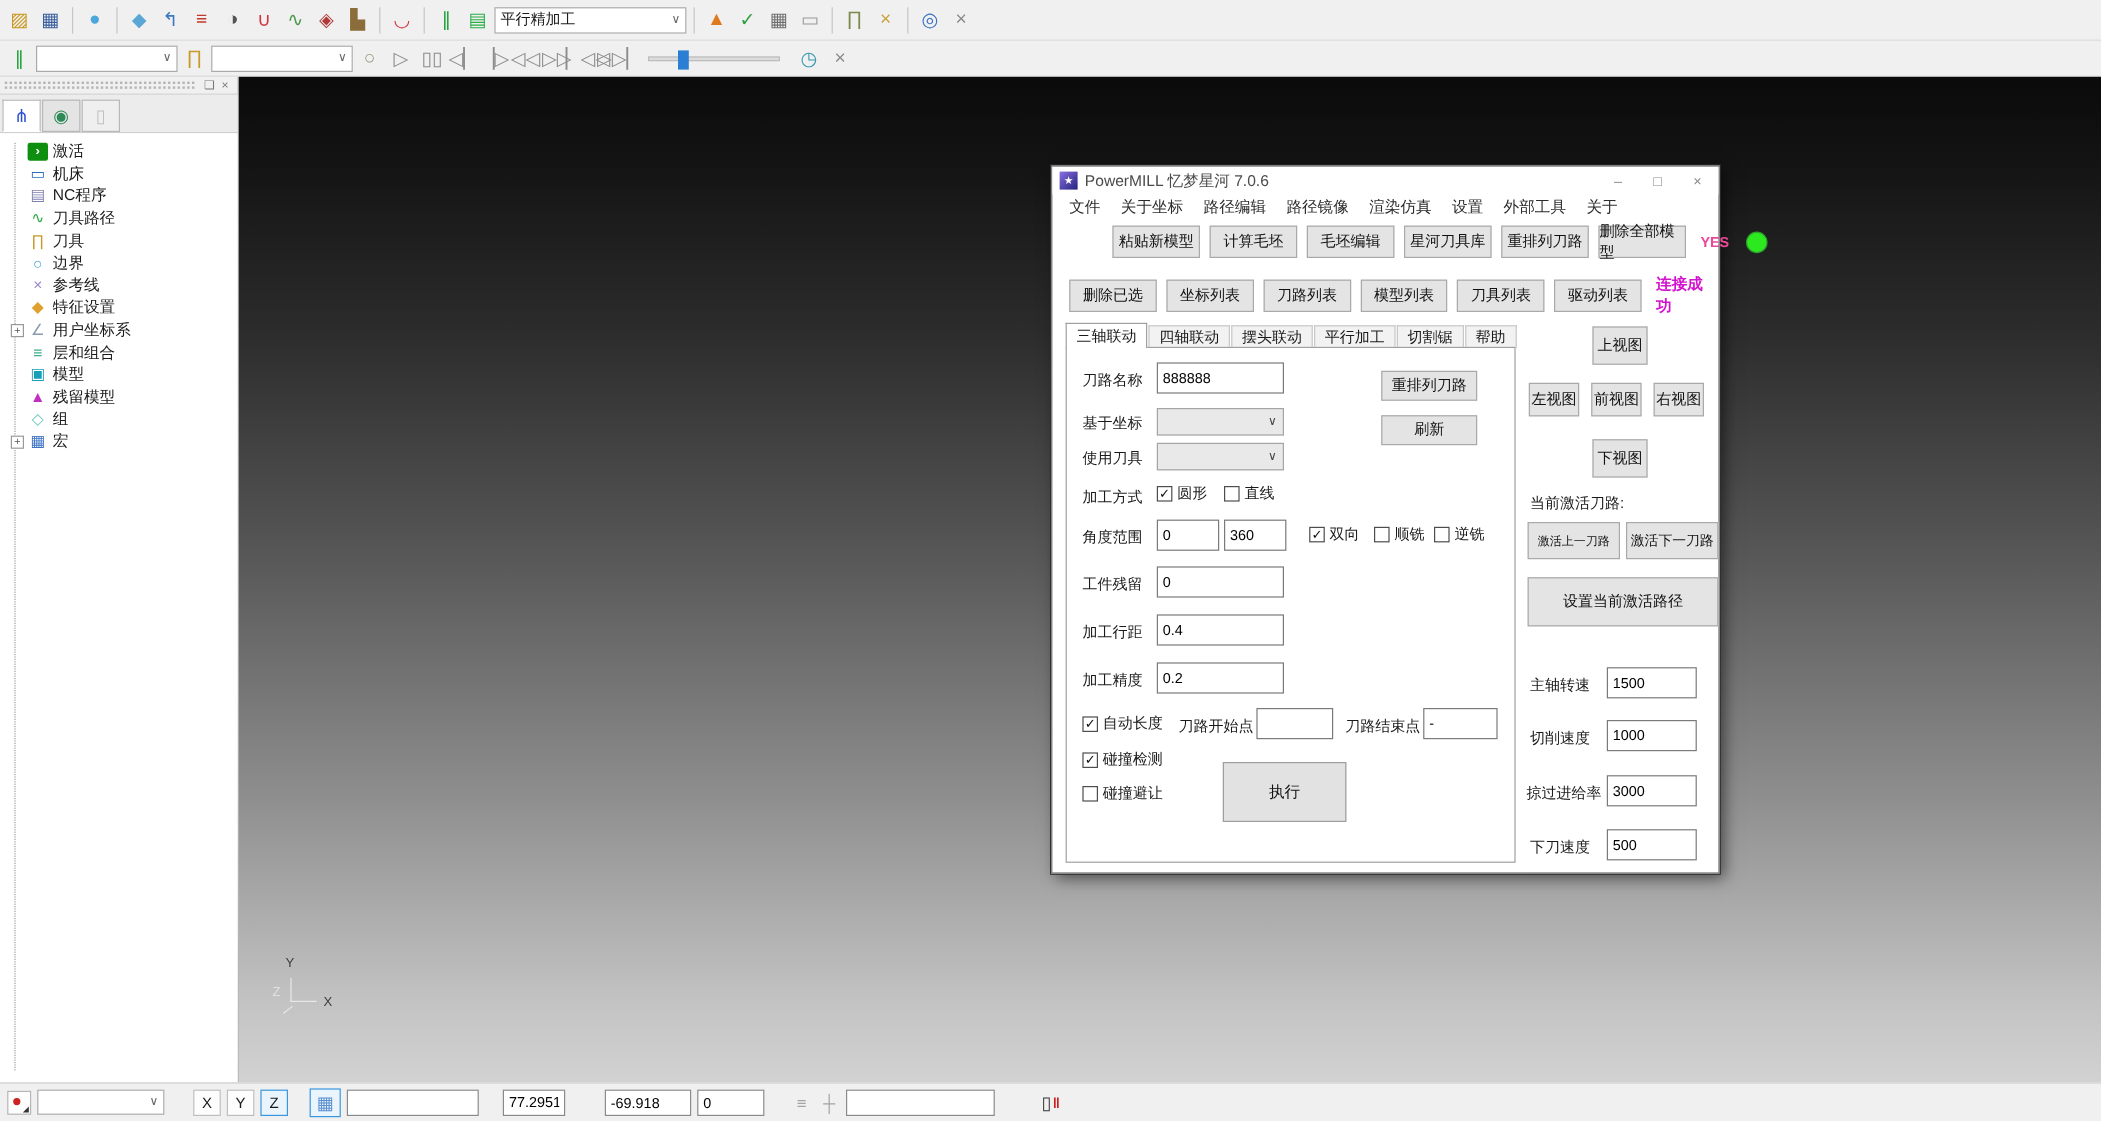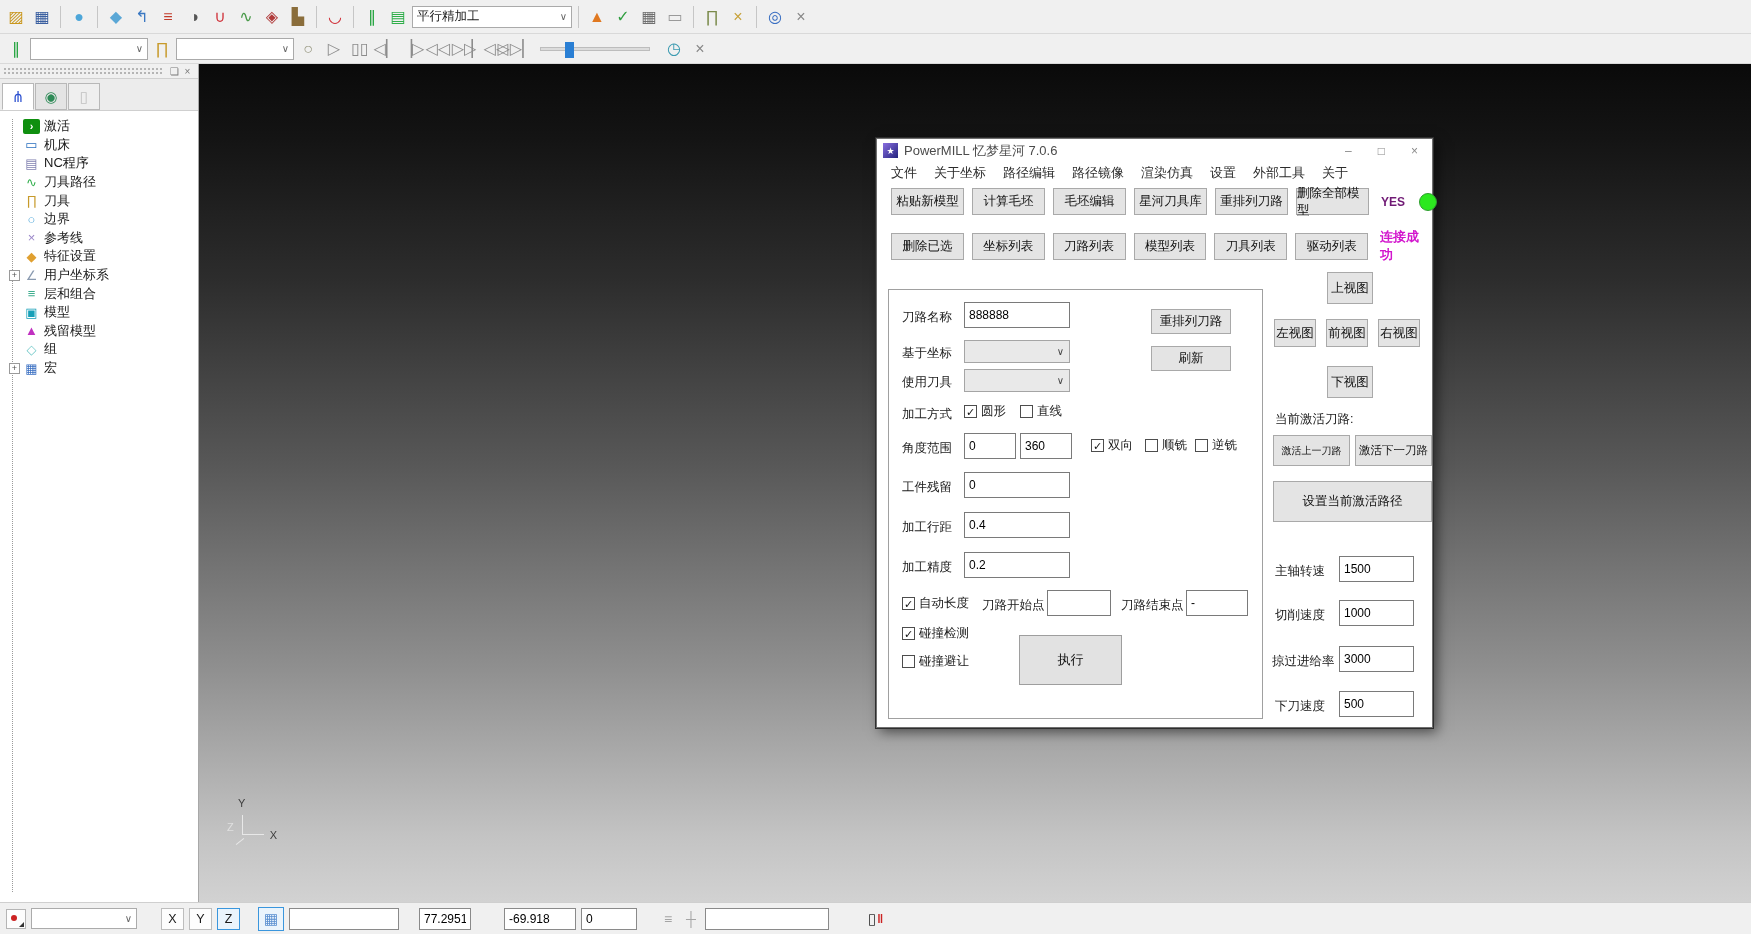--- a/index.html
+++ b/index.html
@@ -57,21 +57,21 @@
   #dlg-app-icon { width:15px; height:15px; background:linear-gradient(135deg,#8a6fe0,#23237e); color:#fff; font-size:9px;
                   display:flex; align-items:center; justify-content:center; margin-right:6px; }
   #dlg-title { color:#4b4b4b; font-size:13px; }
   #dlg-winbtns { margin-left:auto; display:flex; gap:26px; padding-right:8px; color:#8a8a8a; font-size:12px; }
   #dlg-menubar { height:21px; display:flex; align-items:center; gap:17px; padding:0 14px; font-size:13px; color:#2b2b2b; }
   .menu-item { cursor:default;text-align:right; }
 
   .btn { background:#e4e4e4; border:1px solid #a9a9a9; display:flex; align-items:center; justify-content:center;
          font-size:12.5px; color:#111; cursor:default; }
   .btn-row { position:absolute; left:14px; display:flex; gap:8px; align-items:center; }
-  #dlg-row1 { top:49px; } #dlg-row2 { top:89px; }
+  #dlg-row1 { top:49px;margin-left:36px; } #dlg-row2 { top:89px; }
   .btn-row .btn { width:73px; height:27px; }
   .magenta-text { font-weight:bold; font-size:12px; }
   #yes-text { margin-left:4px; }
   #status-circle { width:18px; height:18px; border-radius:50%; margin-left:6px; border:1px solid #2e9e2e; }
   #connect-text { margin-left:4px; font-size:13px; }
 
   #dlg-tabs { position:absolute; left:11px; top:130px; display:flex; align-items:flex-end; height:21px; }
   .tab { height:19px; padding:0 8px; display:flex; align-items:center; font-size:12.5px;
          border:1px solid #c8c8c8; border-bottom:none; background:#f2f2f2; margin-right:1px; }
   .tab.active { background:#fff; border-color:#a0a0a0; height:21px; position:relative; z-index:2; }
@@ -302,34 +302,42 @@
     <span class="menu-item">关于</span>
   </div>
 
   <div id="dlg-row1" class="btn-row">
     <div class="btn">粘贴新模型</div>
     <div class="btn">计算毛坯</div>
     <div class="btn">毛坯编辑</div>
     <div class="btn">星河刀具库</div>
     <div class="btn">重排列刀路</div>
     <div class="btn">删除全部模型</div>
-    <span id="yes-text" class="magenta-text" style="color: #701a75;">YES</span>
+    <span id="yes-text" class="magenta-text" style="color: #ec4899;">YES</span>
     <div id="status-circle" style="background: rgb(44, 232, 31);"></div>
   </div>
 
   <div id="dlg-row2" class="btn-row">
     <div class="btn">删除已选</div>
     <div class="btn">坐标列表</div>
     <div class="btn">刀路列表</div>
     <div class="btn">模型列表</div>
     <div class="btn">刀具列表</div>
     <div class="btn">驱动列表</div>
     <span id="connect-text" class="magenta-text" style="color: rgb(210, 21, 205);">连接成功</span>
   </div>
 
+  <div id="dlg-tabs">
+    <div class="tab active">三轴联动</div>
+    <div class="tab">四轴联动</div>
+    <div class="tab">摆头联动</div>
+    <div class="tab">平行加工</div>
+    <div class="tab">切割锯</div>
+    <div class="tab">帮助</div>
+  </div>
 
   <div id="tab-box">
     <span class="flabel" style="left:13px;top:19px">刀路名称</span>
     <input class="finput" style="left: 75px; top: 12px; width: 106px;" value="888888">
     <div class="btn" id="btn-rearrange2" style="left:262px;top:19px">重排列刀路</div>
     <div class="btn" id="btn-refresh" style="left:262px;top:56px">刷新</div>
 
     <span class="flabel" style="left:13px;top:55px">基于坐标</span>
     <div class="fcombo" style="left:75px;top:50px">
         <span class="chev">∨</span>

